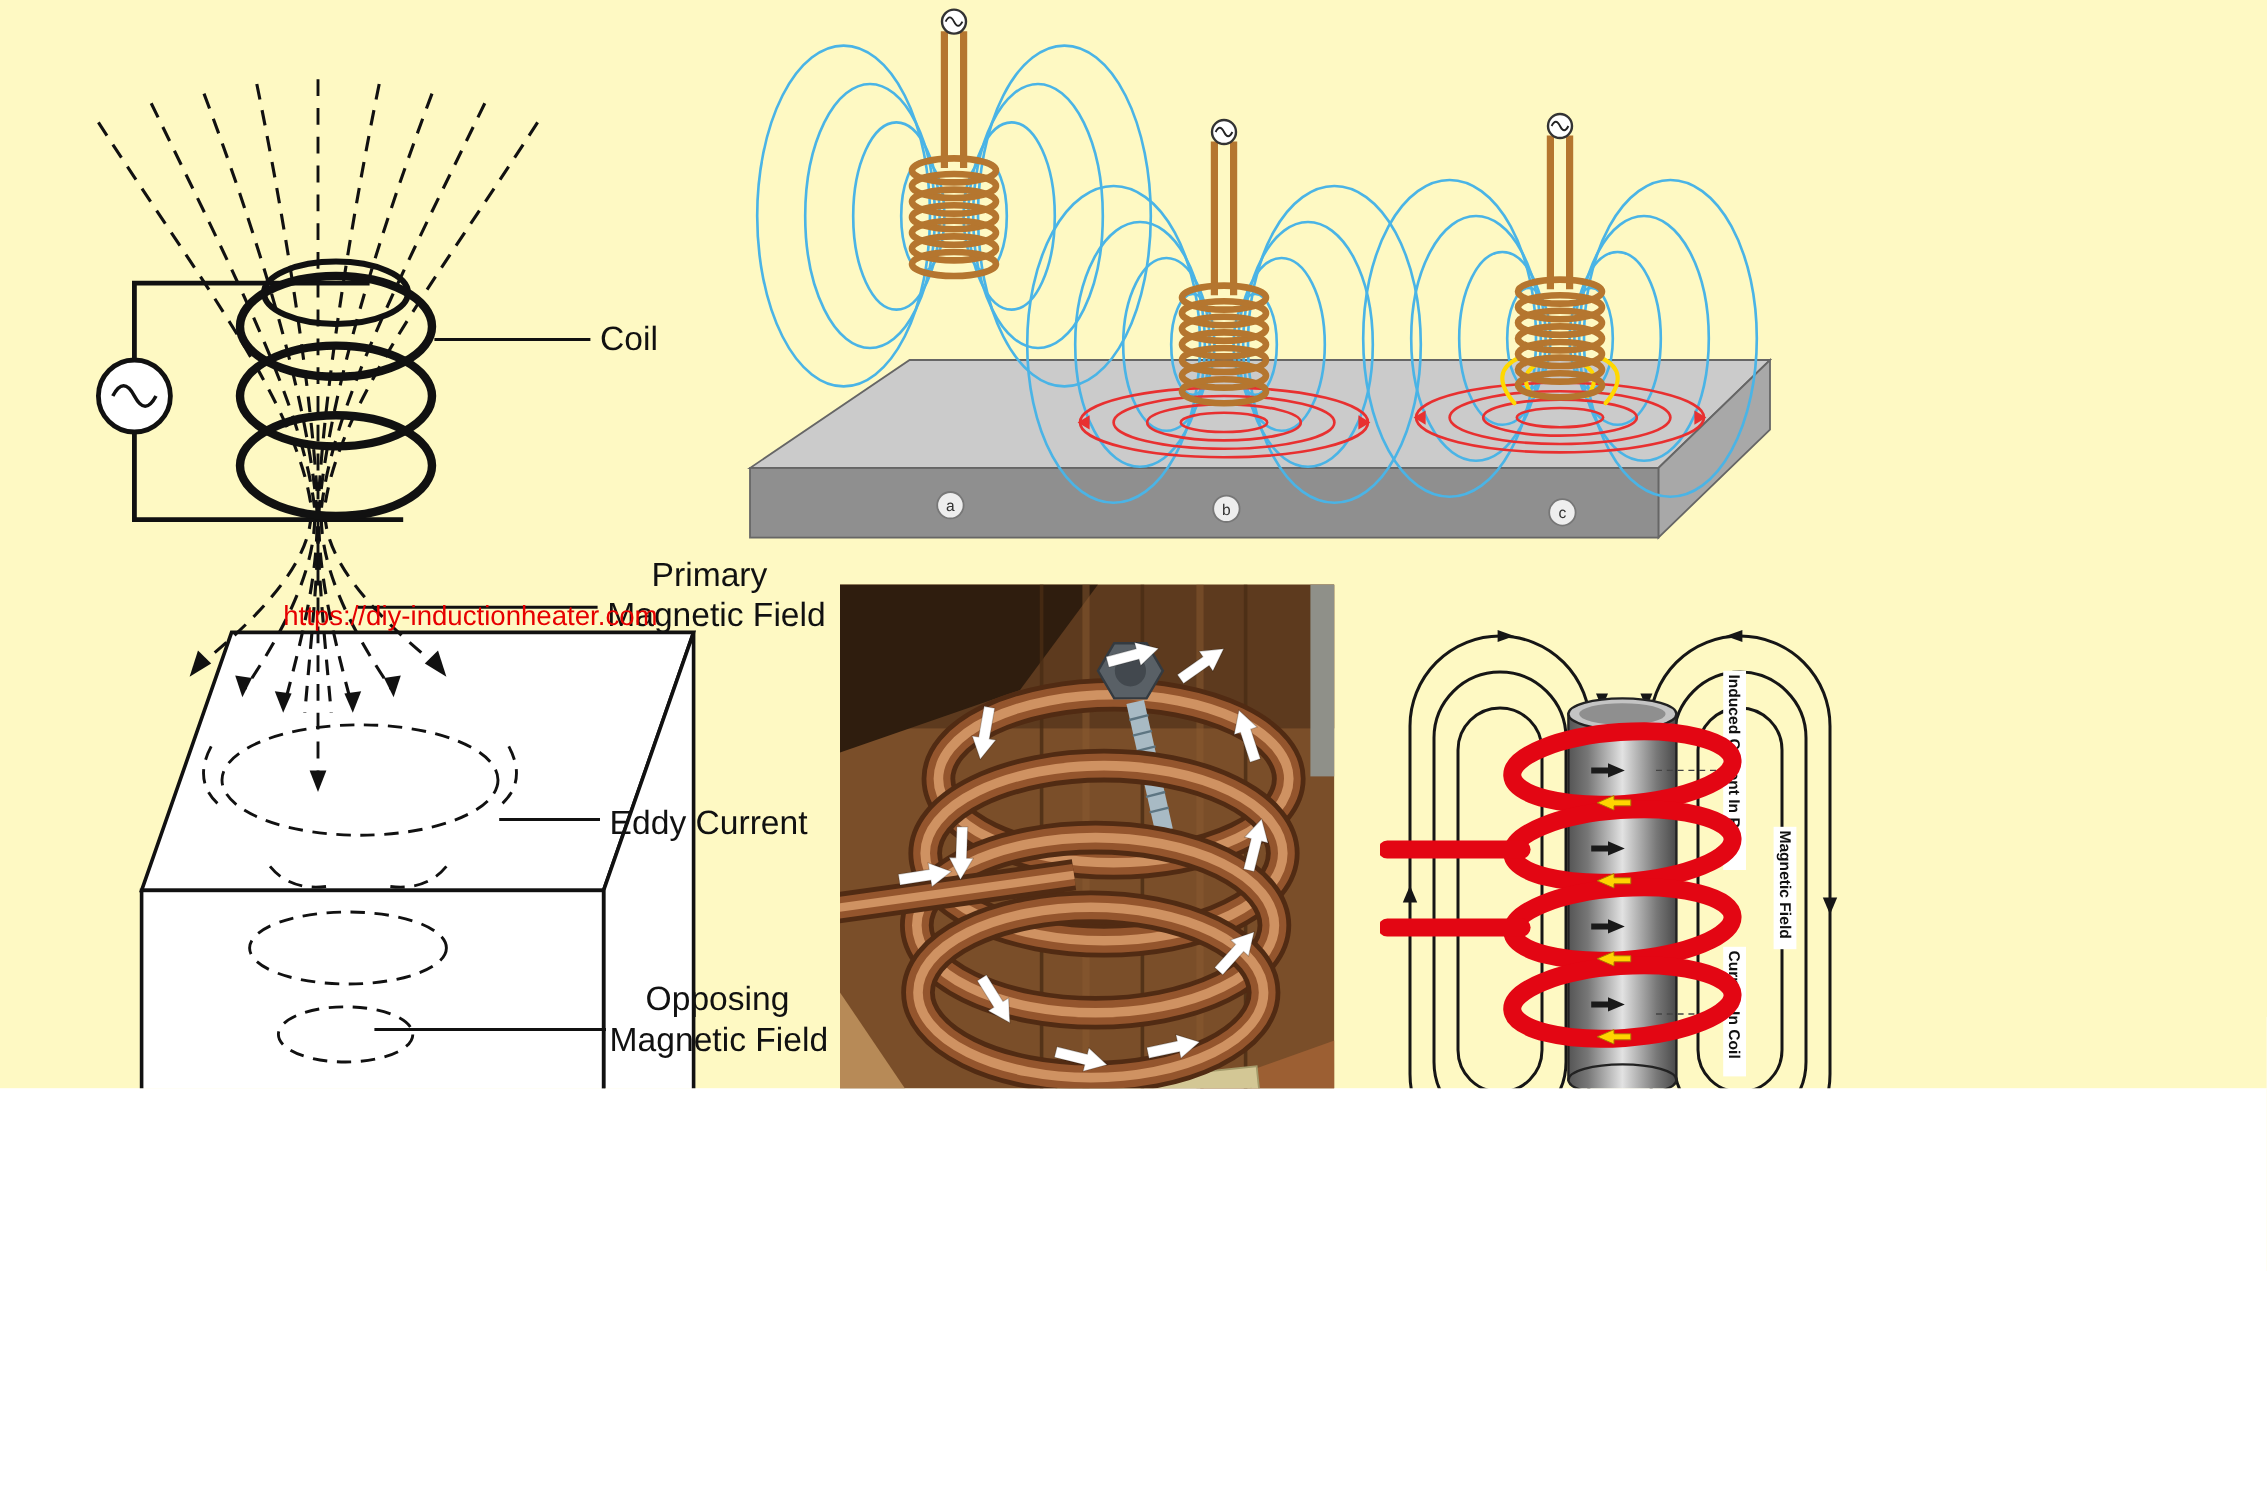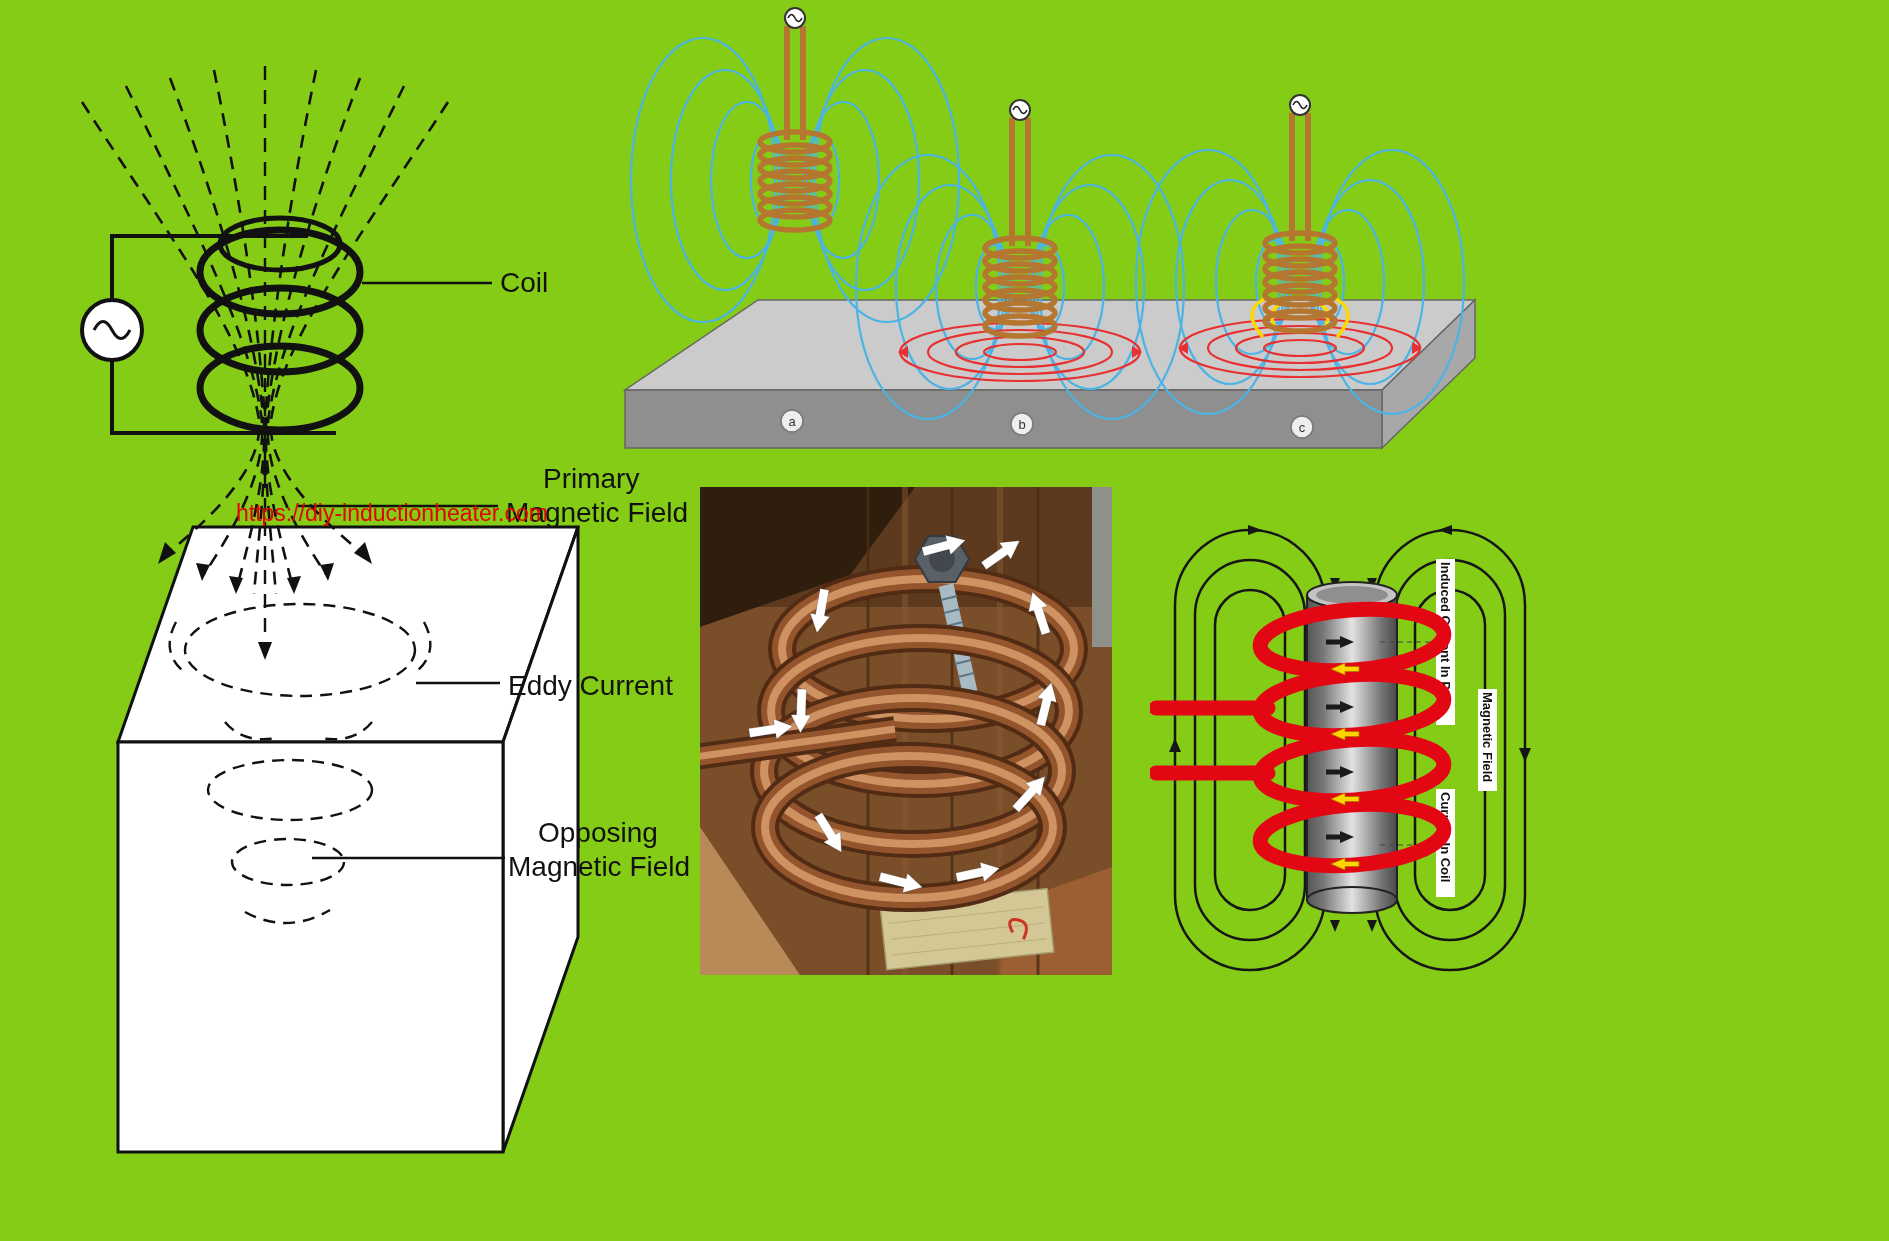--- a/index.html
+++ b/index.html
@@ -1,16 +1,16 @@
 <!DOCTYPE html>
 <html><head>
 <meta charset="utf-8">
 <style>
   html,body{margin:0;padding:0;background:#fff;}
-  .canvas{position:relative;width:1889px;height:1241px;background:#84cc16;overflow:hidden;
+  .canvas{position:relative;width:1889px;height:907px;background:#fef9c3;overflow:hidden;
           font-family:"Liberation Sans", sans-serif;}
   .panel{position:absolute;}
   svg text{font-family:"Liberation Sans", sans-serif;}
   .diag-label{font-size:28px;fill:#111;}
   .watermark{font-size:23px;}
   .stage-letter{font-size:13px;fill:#333;text-anchor:middle;}
   .rot-label{font-size:13px;font-weight:bold;fill:#111;}
 </style>
 </head>
 <body>

